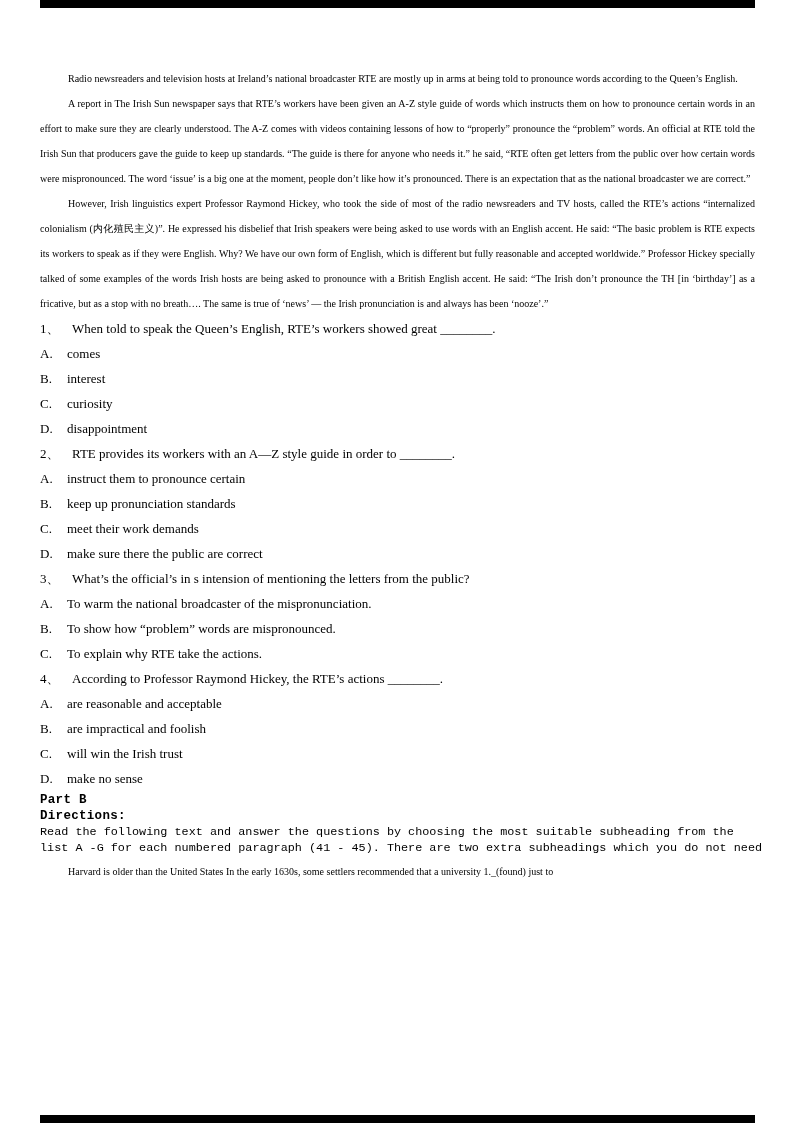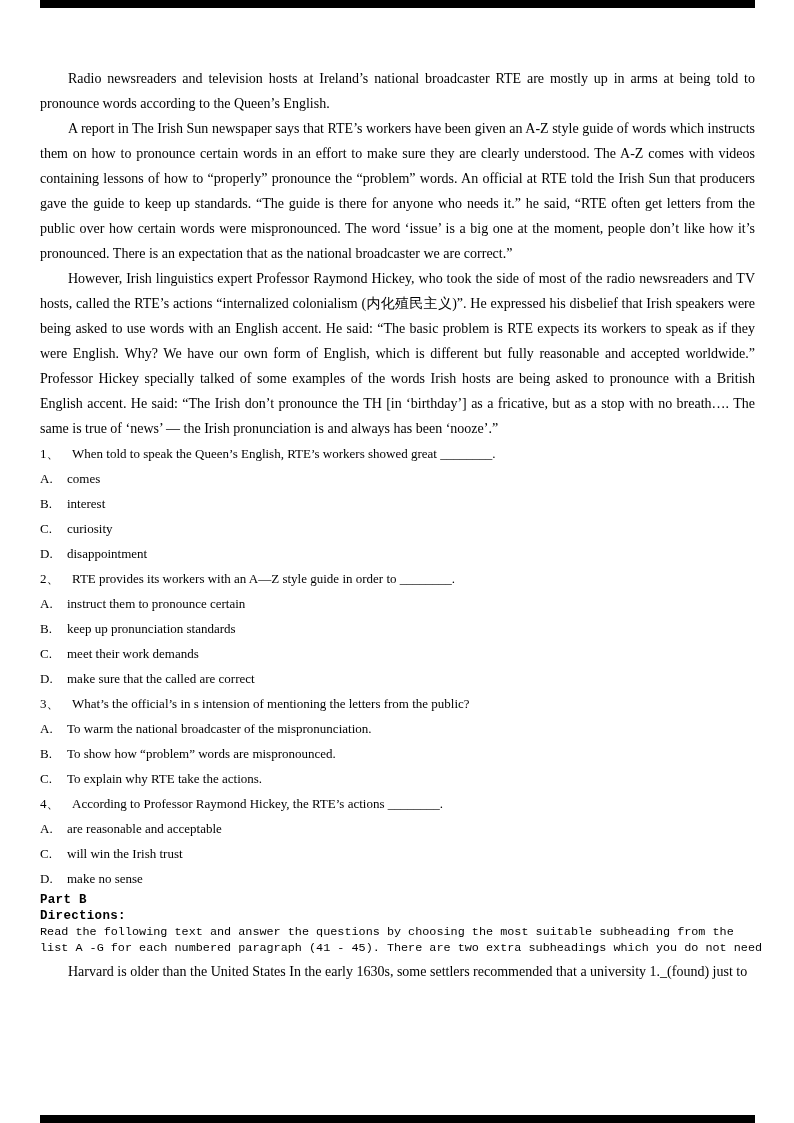--- a/index.html
+++ b/index.html
@@ -23,21 +23,21 @@
   .edge-bar.top { top: 0; }
   .edge-bar.bottom { bottom: 0; }
   .content {
     position: absolute;
     left: 40px;
     top: 66px;
     width: 715px;
   }
   .para {
     margin: 0;
-    font-size: 14px;
+    font-size: 10px;
     line-height: 25px;
     text-align: justify;
     text-indent: 28px;
   }
   .line { font-size: 13px; line-height: 25px; white-space: nowrap; }
   .q-num { display: inline-block; min-width: 32px; }
   .opt-letter { display: inline-block; min-width: 27px; }
   .partb { margin-top: 1px; font-family: "Liberation Mono", monospace; }
   .pb-h { font-weight: bold; font-size: 12.5px; line-height: 16px; letter-spacing: 0.3px; }
   .pb-line { font-size: 11.8px; line-height: 16px; white-space: nowrap; }
@@ -81,21 +81,21 @@
       <div class="line">
         <span class="opt-letter">A.</span><span>instruct them to pronounce certain</span>
       </div>
       <div class="line">
         <span class="opt-letter">B.</span><span>keep up pronunciation standards</span>
       </div>
       <div class="line">
         <span class="opt-letter">C.</span><span>meet their work demands</span>
       </div>
       <div class="line">
-        <span class="opt-letter">D.</span><span>make sure that the called are correct</span>
+        <span class="opt-letter">D.</span><span>make sure there the public are correct</span>
       </div>
     </div>
 
     <div>
       <div class="line">
         <span class="q-num">3、</span><span>What’s the official’s in s intension of mentioning the letters from the public?</span>
       </div>
       <div class="line">
         <span class="opt-letter">A.</span><span>To warm the national broadcaster of the mispronunciation.</span>
       </div>
@@ -108,20 +108,23 @@
     </div>
 
     <div>
       <div class="line">
         <span class="q-num">4、</span><span>According to Professor Raymond Hickey, the RTE’s actions ________.</span>
       </div>
       <div class="line">
         <span class="opt-letter">A.</span><span>are reasonable and acceptable</span>
       </div>
       <div class="line">
+        <span class="opt-letter">B.</span><span>are impractical and foolish</span>
+      </div>
+      <div class="line">
         <span class="opt-letter">C.</span><span>will win the Irish trust</span>
       </div>
       <div class="line">
         <span class="opt-letter">D.</span><span>make no sense</span>
       </div>
     </div>
 
     <div class="partb">
       <div class="pb-h">Part B</div>
       <div class="pb-h">Directions:</div>

